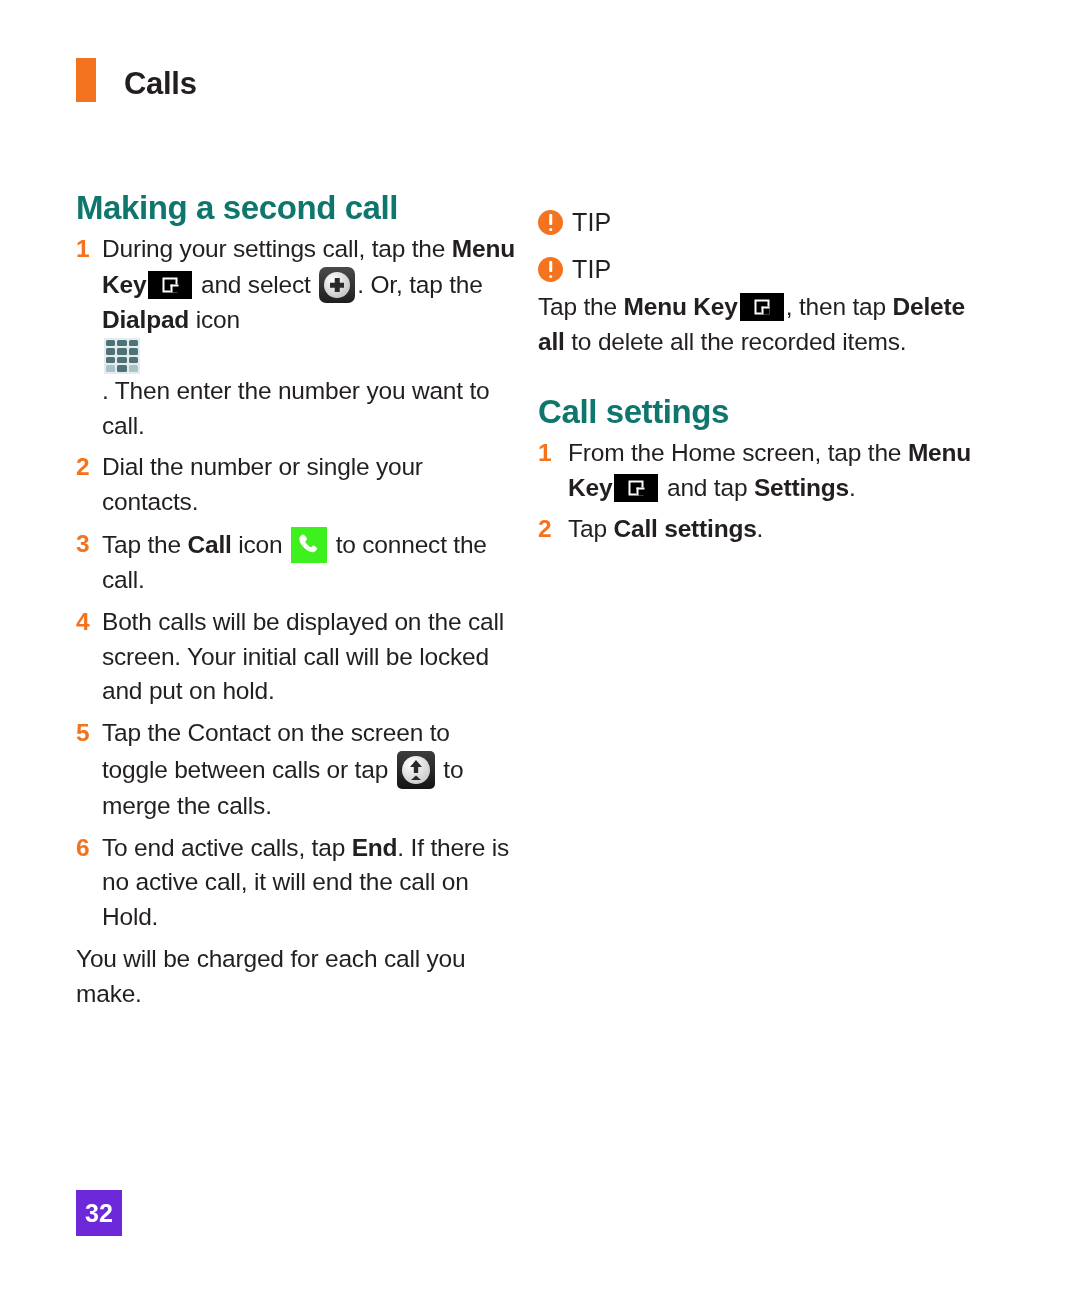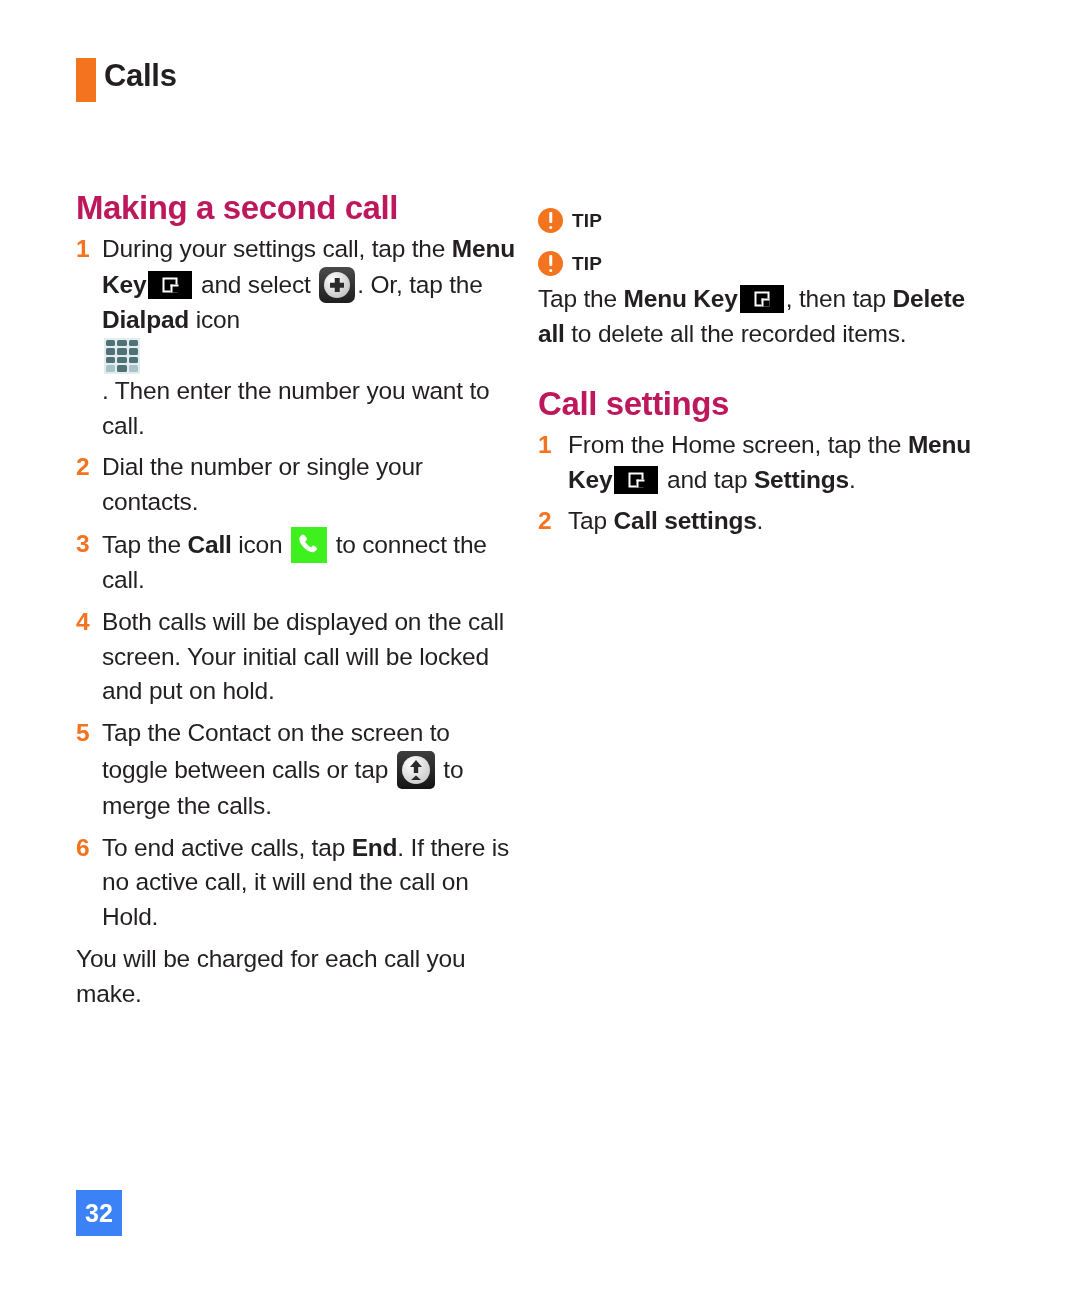--- a/index.html
+++ b/index.html
@@ -15,22 +15,22 @@
     position: relative;
     overflow: hidden;
   }
 
   
   .page-header {
     position: absolute;
     left: 76px;
     top: 58px;
     display: flex;
-    align-items: flex-start;
-    gap: 8px;
+    align-items: flex-end;
+    gap: 28px;
   }
   .header-bar {
     width: 20px;
     height: 44px;
     background: #F4731F;
   }
   .header-title {
     font-size: 31px;
     font-weight: bold;
     letter-spacing: -0.3px;
@@ -41,21 +41,21 @@
   .col {
     position: absolute;
     top: 190px;
     width: 440px;
   }
   .col-left  { left: 76px; }
   .col-right { left: 538px; }
 
   
   h2.section-heading {
-    color: #be185d;
+    color: #0f766e;
     font-size: 33px;
     font-weight: bold;
     margin: 0 0 6px 0;
     letter-spacing: -0.4px;
     line-height: 1.1;
   }
   h2.section-heading.spaced { margin-top: 34px; }
 
   
   p.body {
@@ -123,22 +123,22 @@
     position: absolute;
     left: 50%;
     top: 17.5px;
     transform: translateX(-50%);
     width: 3.5px;
     height: 3.5px;
     background: #ffffff;
     border-radius: 50%;
   }
   .callout-label {
-    font-size: 19px;
-    font-weight: bold;
+    font-size: 25px;
+    font-weight: normal;
     color: #231f20;
     letter-spacing: 0.2px;
   }
 
   
   .ic {
     display: inline-block;
     vertical-align: -6px;
     margin: 0 2px;
   }
@@ -290,21 +290,21 @@
     background: #ffffff;
   }
 
   
   .page-number {
     position: absolute;
     left: 76px;
     top: 1190px;
     width: 46px;
     height: 46px;
-    background: #3b82f6;
+    background: #6d28d9;
     color: #ffffff;
     font-size: 25px;
     font-weight: bold;
     display: flex;
     align-items: center;
     justify-content: center;
   }
 </style>
 </head>
 <body>

